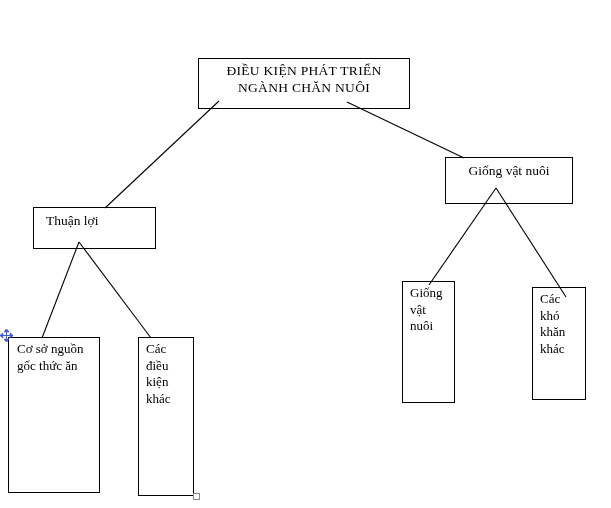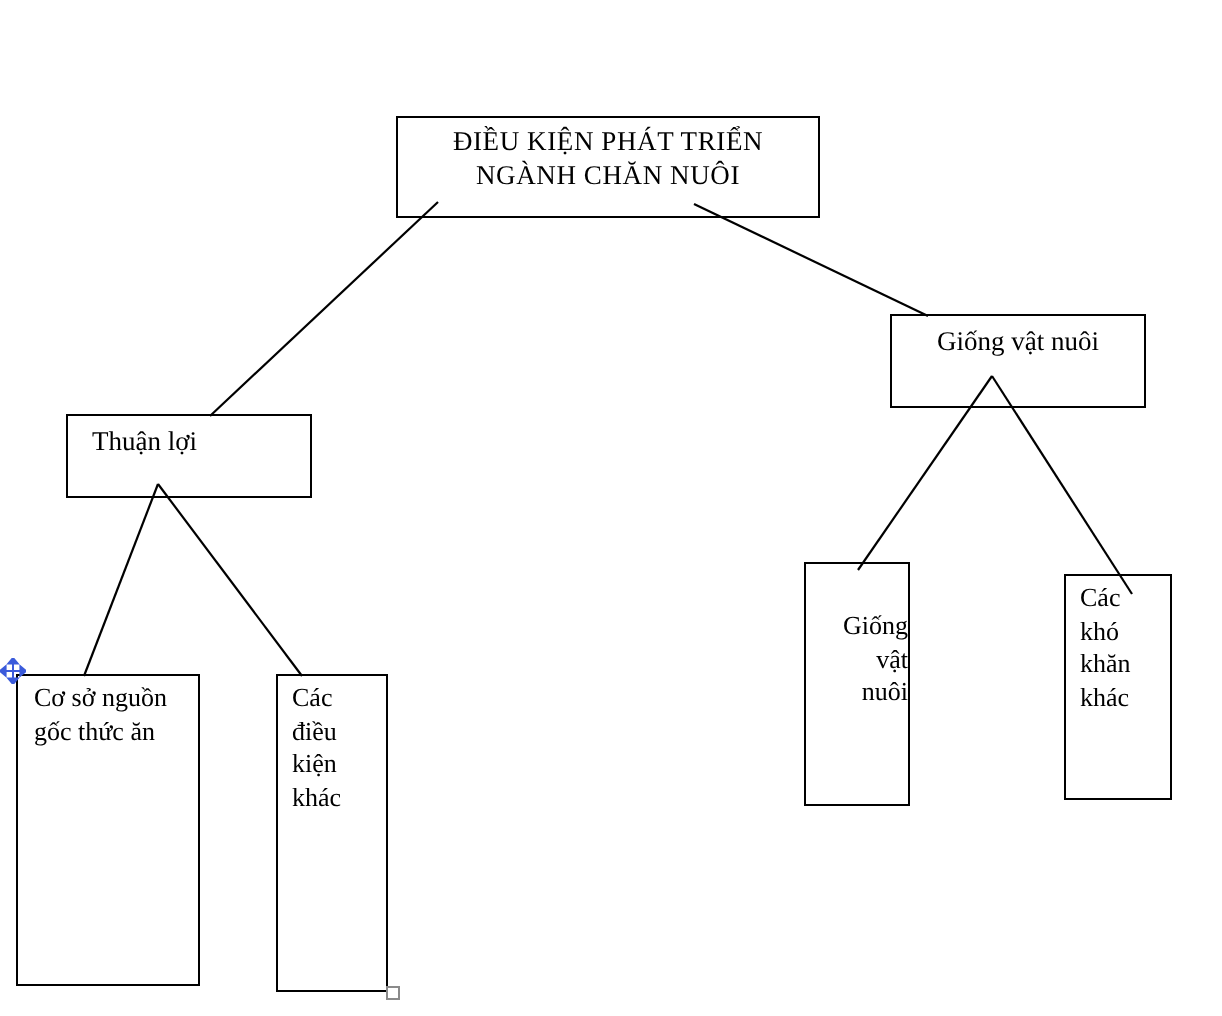--- a/index.html
+++ b/index.html
@@ -103,23 +103,22 @@
   }
 
   #node-giongvatnuoi-leaf {
     left: 402px;
     top: 281px;
     width: 53px;
     height: 122px;
     padding: 3px 0 0 7px;
   }
   #node-giongvatnuoi-leaf .node-text {
-    text-align: right;
-    font-size: 13px;
-    margin-top: 20px;
+    text-align: left;
+    font-size: 13px;
   }
 
   #node-cackhokhan {
     left: 532px;
     top: 287px;
     width: 54px;
     height: 113px;
     padding: 3px 0 0 7px;
   }
   #node-cackhokhan .node-text {

